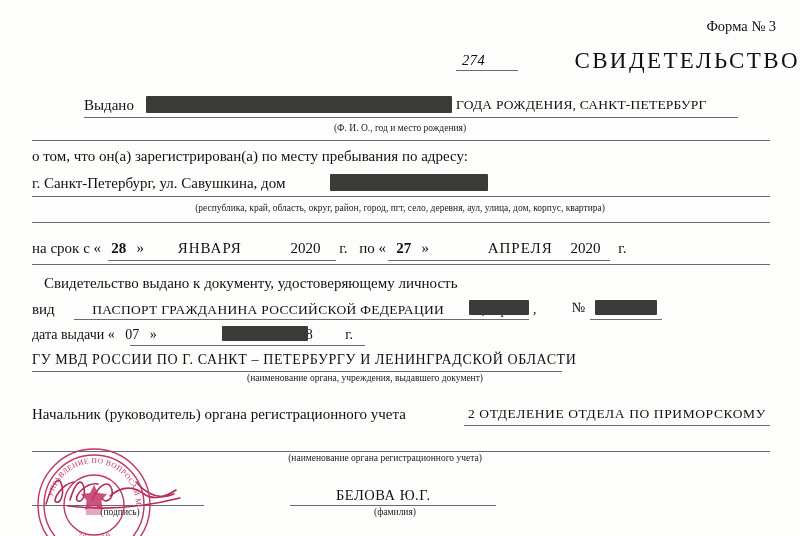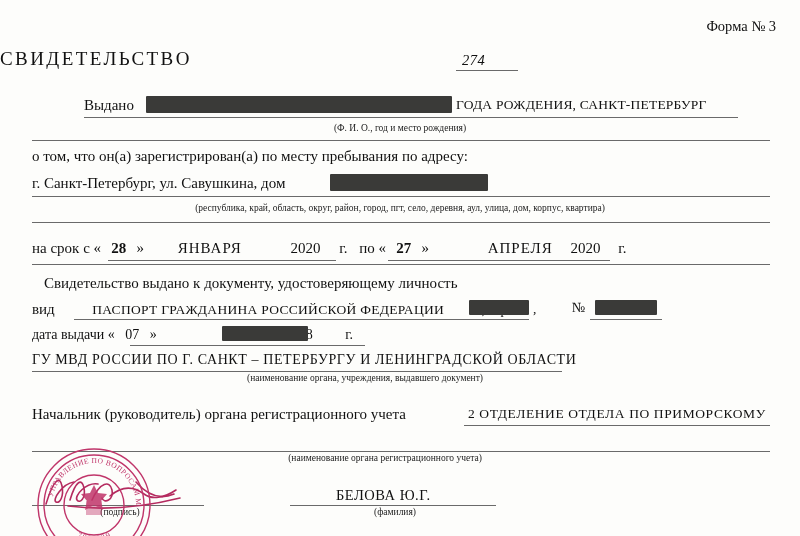--- a/index.html
+++ b/index.html
@@ -41,22 +41,22 @@
   }
   .sp { letter-spacing: 0.6px; }
 
   
   #form-no {
     top: 18px; right: 24px;
     font-size: 14.5px;
   }
   #title {
     top: 48px; left: 0; width: 800px;
-    text-align: left;
-    font-size: 19px;
+    text-align: right;
+    font-size: 23px;
     letter-spacing: 2.4px;
   }
   #cert-number {
     top: 52px; left: 462px;
     font-size: 14.5px;
     letter-spacing: 0.5px;
     font-style: italic;
   }
   #cert-number-rule { top: 70px; left: 456px; width: 62px; }
   #subtitle {

